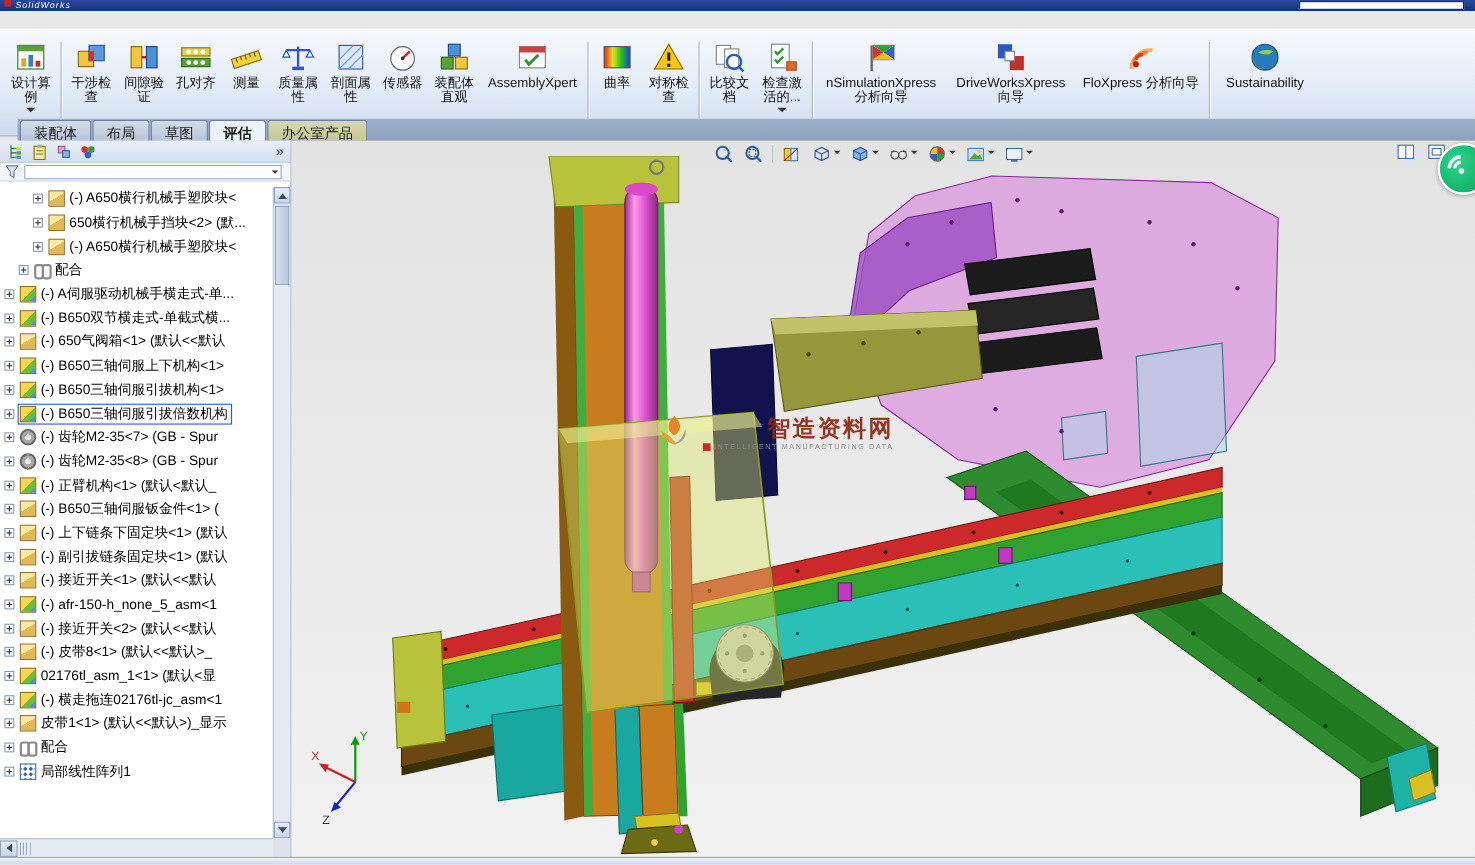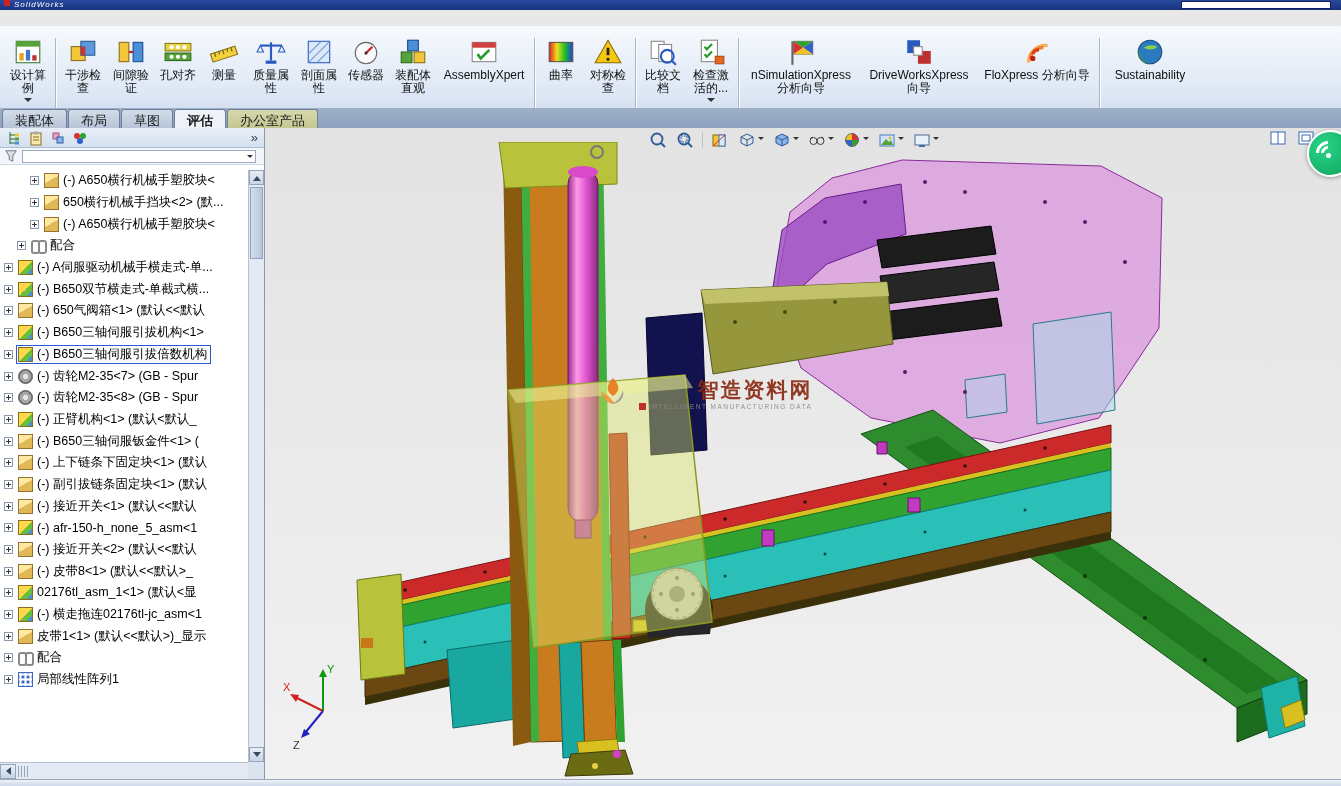--- a/index.html
+++ b/index.html
@@ -26,21 +26,21 @@
     border-bottom:1px solid #a6b5cb; display:flex; align-items:flex-start; padding:10px 4px 0 4px;margin-top:16px; }
   .citem { display:flex; flex-direction:column; align-items:center; padding:1px 2px 0; cursor:default; }
   .citem svg { flex:none; }
   .citem .lbl { margin-top:2px; font-size:12px; line-height:13px; text-align:center; color:#101010; }
   .cn4 { width:48px; } .cn3 { width:46px;justify-content:flex-end; } .wmd { width:94px; } .wlg { width:118px; }
   .vsep { width:1px; align-self:stretch; background:#a8b6ca; box-shadow:1px 0 0 #fdfdfd; margin:2px 3px; }
   .caret-dn { width:0; height:0; border:4px solid transparent; border-top-color:#333; margin-top:3px; }
   .caret-in { display:inline-block; width:0; height:0; border:3.5px solid transparent; border-top-color:#333; margin-left:2px; vertical-align:middle; }
 
   
-  .tabbar { position:absolute; top:108px; left:0; right:0; height:20px;
+  .tabbar { position:absolute; top:108px; left:16px; right:0; height:20px;
     background:linear-gradient(#9fb0c9,#8ea0bd); display:flex; align-items:flex-end; padding-left:2px; }
   .dtab { height:19px; padding:2px 12px 0; font-size:13px; color:#1a1a1a;
     background:linear-gradient(#d3dce9,#b7c4d7); border:1px solid #6e7f9c; border-bottom:none;
     margin-right:1px; border-radius:3px 3px 0 0; cursor:default; white-space:nowrap; }
   .dtab.active { background:#eef2f9; font-weight:bold; }
   .dtab.office { background:linear-gradient(#d6d9ae,#c3c78f); }
 
   
   .leftpanel { position:absolute; top:128px; left:0; width:265px; bottom:7px;
     background:#fff; border-right:1px solid #7e8fa0; border-right:1px solid #8a99ad; }
@@ -417,20 +417,27 @@
           <span class="rowbody">
             <span class="ti ti-asm"></span>
             <span>(-) B650双节横走式-单截式横...</span>
           </span>
         </div>
       <div class="trow lvl0">
           <span class="exp"></span>
           <span class="rowbody">
             <span class="ti ti-part"></span>
             <span>(-) 650气阀箱&lt;1&gt; (默认&lt;&lt;默认</span>
+          </span>
+        </div>
+      <div class="trow lvl0">
+          <span class="exp"></span>
+          <span class="rowbody">
+            <span class="ti ti-asm"></span>
+            <span>(-) B650三轴伺服上下机构&lt;1&gt;</span>
           </span>
         </div>
       <div class="trow lvl0">
           <span class="exp"></span>
           <span class="rowbody">
             <span class="ti ti-asm"></span>
             <span>(-) B650三轴伺服引拔机构&lt;1&gt;</span>
           </span>
         </div>
       <div class="trow lvl0 sel">

